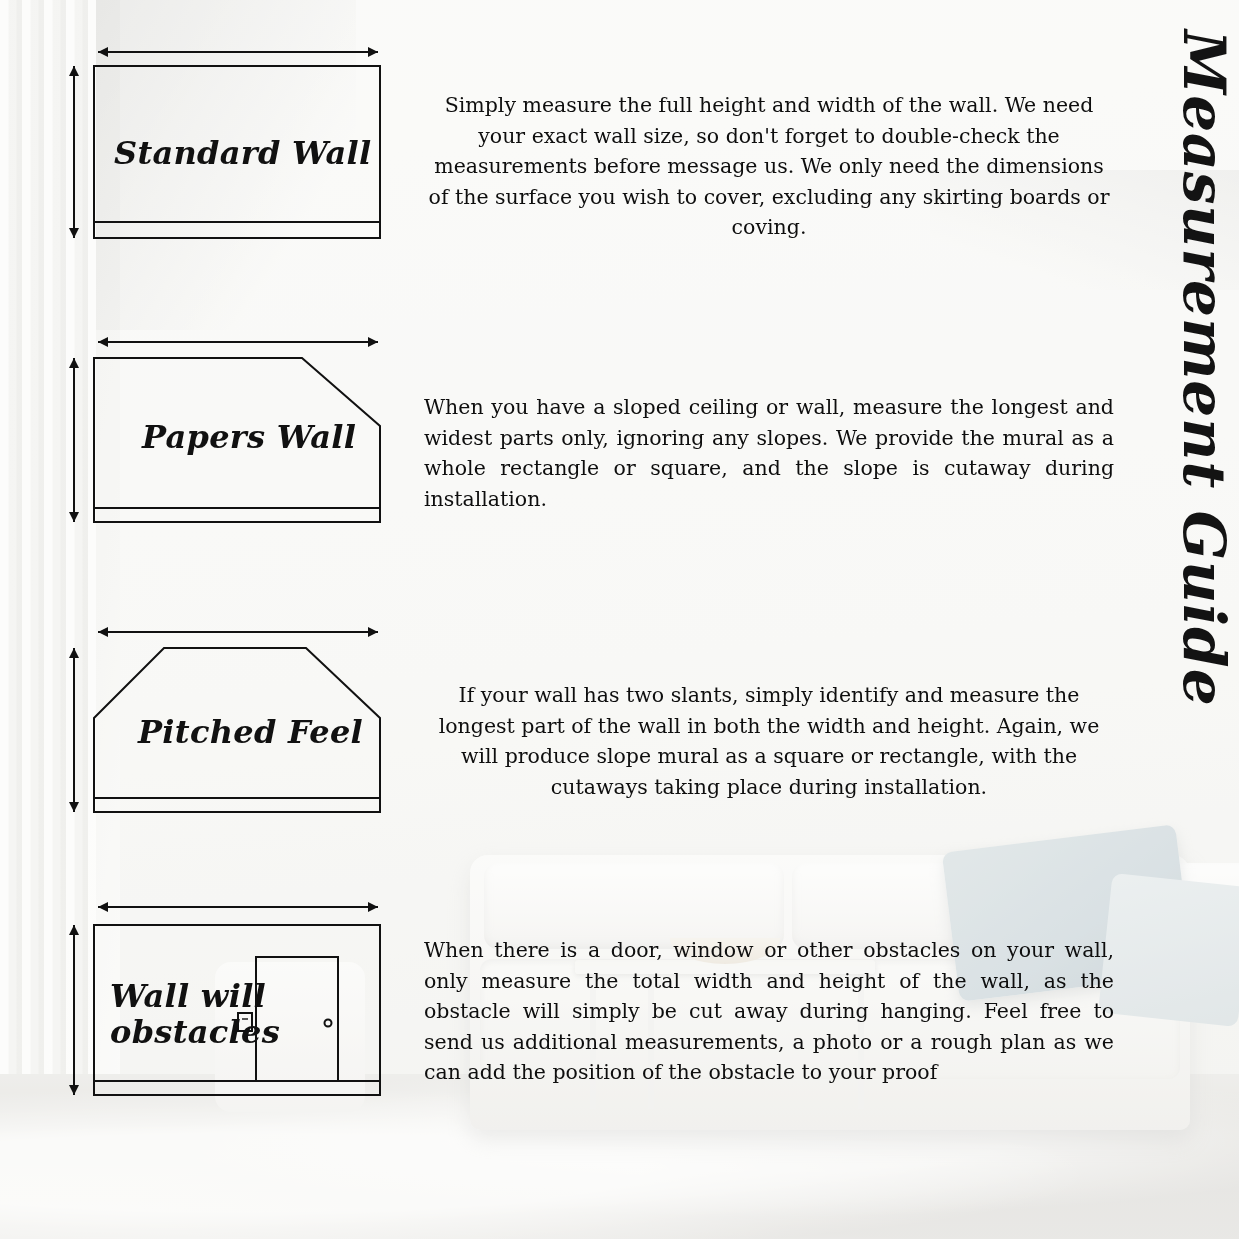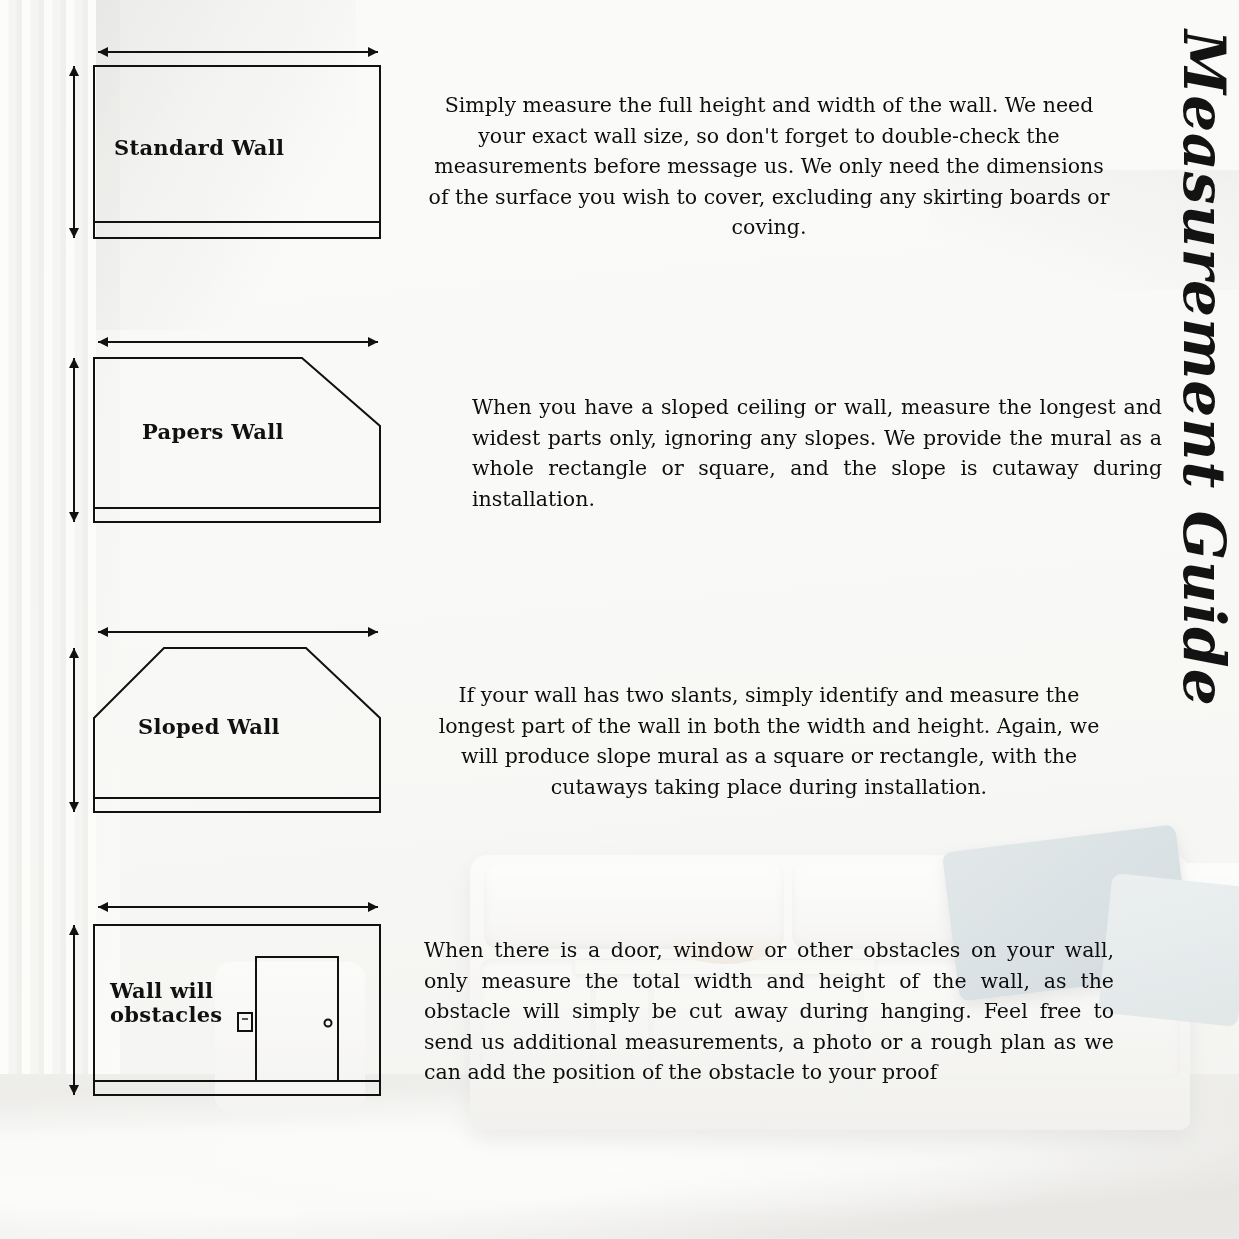--- a/index.html
+++ b/index.html
@@ -183,22 +183,23 @@
   }
   .diagram {
     position: absolute;
     left: 60px;
     top: 0;
   }
   .diagram svg { display: block; overflow: visible; }
   .shape-label {
     position: absolute;
     font-family: "DejaVu Serif", serif;
+    font-style: italic;
     font-weight: 700;
-    font-size: 21px;
+    font-size: 32px;
     color: #111;
     line-height: 1.12;
     letter-spacing: .3px;
     white-space: pre-line;
   }
   .body-text {
     position: absolute;
     left: 424px;
     width: 690px;
     font-family: "DejaVu Serif", serif;
@@ -313,39 +314,39 @@
           <line x1="14" y1="28" x2="14" y2="192"></line>
           <path d="M14 28 l-5 10 h10 z" fill="#111" stroke="none"></path>
           <path d="M14 192 l-5 -10 h10 z" fill="#111" stroke="none"></path>
 
           <path d="M34 28 H242 L320 96 V192 H34 Z"></path>
           <line x1="34" y1="178" x2="320" y2="178"></line>
         </g>
       </svg>
       <div class="shape-label" style="left:82px; top:90px;">Papers Wall</div>
     </div>
-    <div class="body-text" style="top:62px;margin-left:48px;">When you have a sloped ceiling or wall, measure the longest and widest parts only, ignoring any slopes. We provide the mural as a whole rectangle or square, and the slope is cutaway during installation.</div>
+    <div class="body-text" style="top:62px;">When you have a sloped ceiling or wall, measure the longest and widest parts only, ignoring any slopes. We provide the mural as a whole rectangle or square, and the slope is cutaway during installation.</div>
   </div>
 
   <div class="row" style="top:620px;">
     <div class="diagram">
       <svg width="340" height="230" viewBox="0 0 340 230">
         <g stroke="#111" stroke-width="2" fill="none">
           <line x1="38" y1="12" x2="318" y2="12"></line>
           <path d="M38 12 l10 -5 v10 z" fill="#111" stroke="none"></path>
           <path d="M318 12 l-10 -5 v10 z" fill="#111" stroke="none"></path>
           <line x1="14" y1="28" x2="14" y2="192"></line>
           <path d="M14 28 l-5 10 h10 z" fill="#111" stroke="none"></path>
           <path d="M14 192 l-5 -10 h10 z" fill="#111" stroke="none"></path>
 
           <path d="M34 98 L104 28 H246 L320 98 V192 H34 Z"></path>
           <line x1="34" y1="178" x2="320" y2="178"></line>
         </g>
       </svg>
-      <div class="shape-label" style="left:78px; top:95px;">Sloped Wall</div>
+      <div class="shape-label" style="left:78px; top:95px;">Pitched Feel</div>
     </div>
     <div class="body-text nj" style="top:60px;">If your wall has two slants, simply identify and measure the longest part of the wall in both the width and height. Again, we will produce slope mural as a square or rectangle, with the cutaways taking place during installation.</div>
   </div>
 
   <div class="row" style="top:895px;">
     <div class="diagram">
       <svg width="340" height="235" viewBox="0 0 340 235">
         <g stroke="#111" stroke-width="2" fill="none">
           <line x1="38" y1="12" x2="318" y2="12"></line>
           <path d="M38 12 l10 -5 v10 z" fill="#111" stroke="none"></path>

